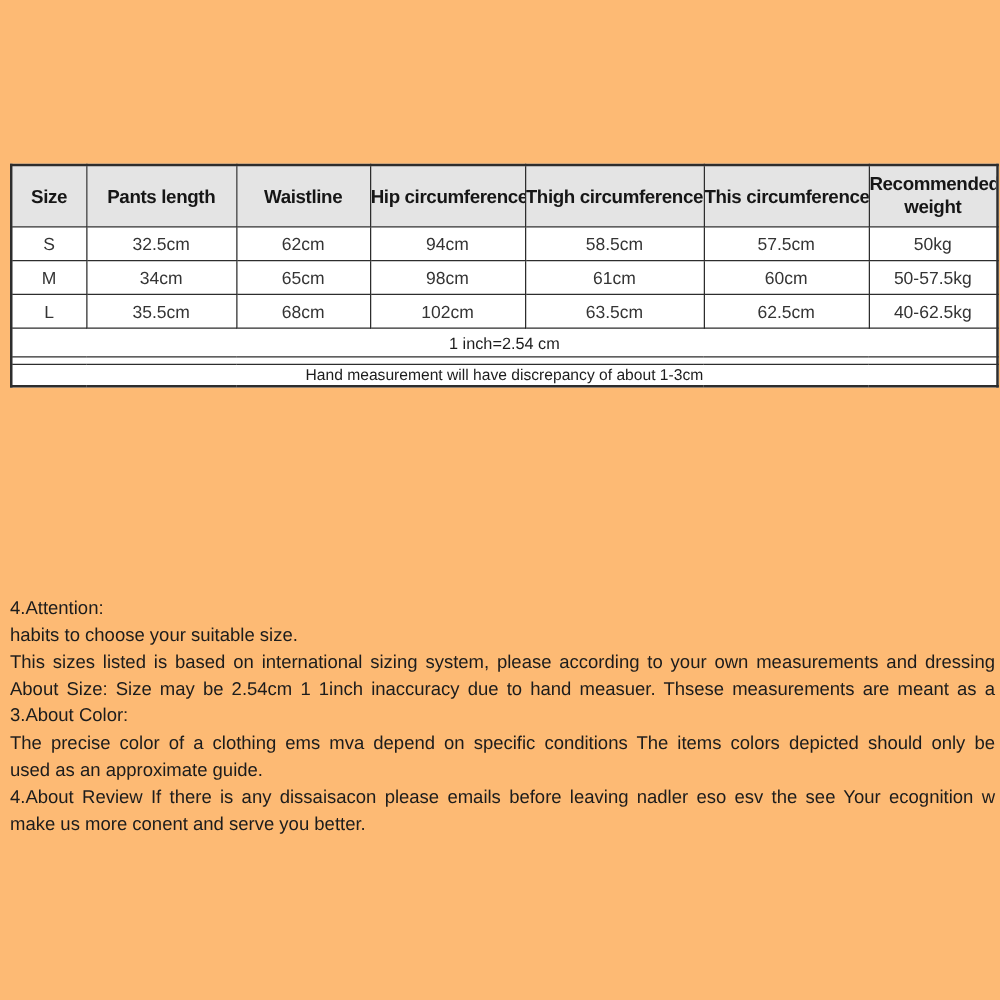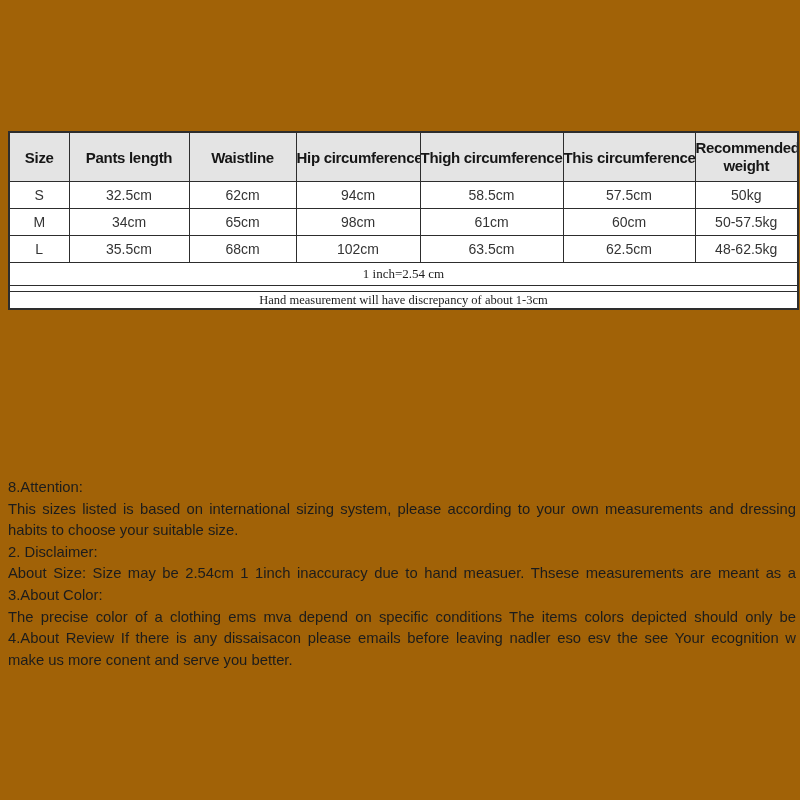--- a/index.html
+++ b/index.html
@@ -1,20 +1,20 @@
 <!DOCTYPE html>
 <html><head>
 <meta charset="utf-8">
 <style>
   html,body{margin:0;padding:0;}
   body{
     width:800px;height:800px;background:#ffffff;position:relative;overflow:hidden;
     font-family:"Liberation Sans", sans-serif;
   }
-  .page{position:absolute;inset:0;background:#a16207;}
+  .page{position:absolute;inset:0;background:#fdba74;}
 
   
   table.size-table{
     position:absolute;left:8px;top:131px;width:789px;
     border-collapse:collapse;table-layout:fixed;background:#ffffff;
     border:2px solid #2d2d2d;
   }
   table.size-table th, table.size-table td{
     border:1px solid #2d2d2d;padding:0;margin:0;
     text-align:center;vertical-align:middle;overflow:hidden;
@@ -23,21 +23,21 @@
   col.c4{width:143px} col.c5{width:132px} col.c6{width:103px}
   table.size-table th{
     height:48px;background:#e4e4e4;color:#161616;
     font-size:15px;font-weight:bold;letter-spacing:-0.3px;white-space:nowrap;
   }
   table.size-table th.wrap{white-space:normal;line-height:18px;}
   table.size-table td.cell{
     height:26px;font-size:14px;color:#343434;background:#ffffff;
   }
   tr.note-row td{
-    height:22px;font-family:Liberation Serif, serif;
+    height:22px;font-family:Liberation Sans, sans-serif;
     font-size:13px;color:#1d1d1d;background:#ffffff;
   }
   tr.note-row.hand td{height:16px;font-size:12.5px;}
   tr.spacer-row td{height:5px;background:#ffffff;}
 
   
   .notes{
     position:absolute;left:8px;top:477px;width:788px;
     font-size:14.8px;line-height:21.6px;color:#1c1c1c;
   }
@@ -89,41 +89,41 @@
           <td class="cell">60cm</td>
           <td class="cell">50-57.5kg</td>
         </tr>
         <tr>
           <td class="cell">L</td>
           <td class="cell">35.5cm</td>
           <td class="cell">68cm</td>
           <td class="cell">102cm</td>
           <td class="cell">63.5cm</td>
           <td class="cell">62.5cm</td>
-          <td class="cell">48-62.5kg</td>
+          <td class="cell">40-62.5kg</td>
         </tr>
       </tbody>
     <tbody>
       <tr class="note-row">
         <td colspan="7">1 inch=2.54 cm</td>
       </tr>
       <tr class="spacer-row">
         <td colspan="7"></td>
       </tr>
       <tr class="note-row hand">
         <td colspan="7">Hand measurement will have discrepancy of about 1-3cm</td>
       </tr>
     </tbody>
   </table>
 
   <div class="notes">
-      <div class="line">8.Attention:</div>
+      <div class="line">4.Attention:</div>
+      <div class="line">habits to choose your suitable size.</div>
       <div class="line full">This sizes listed is based on international sizing system, please according to your own measurements and dressing</div>
-      <div class="line">habits to choose your suitable size.</div>
-      <div class="line">2. Disclaimer:</div>
       <div class="line full">About Size: Size may be 2.54cm 1 1inch inaccuracy due to hand measuer. Thsese measurements are meant as a</div>
       <div class="line">3.About Color:</div>
       <div class="line full">The precise color of a clothing ems mva depend on specific conditions The items colors depicted should only be</div>
+      <div class="line">used as an approximate guide.</div>
       <div class="line full">4.About Review If there is any dissaisacon please emails before leaving nadler eso esv the see Your ecognition w</div>
       <div class="line">make us more conent and serve you better.</div>
     </div>
 
 </div>
 
 </body></html>

